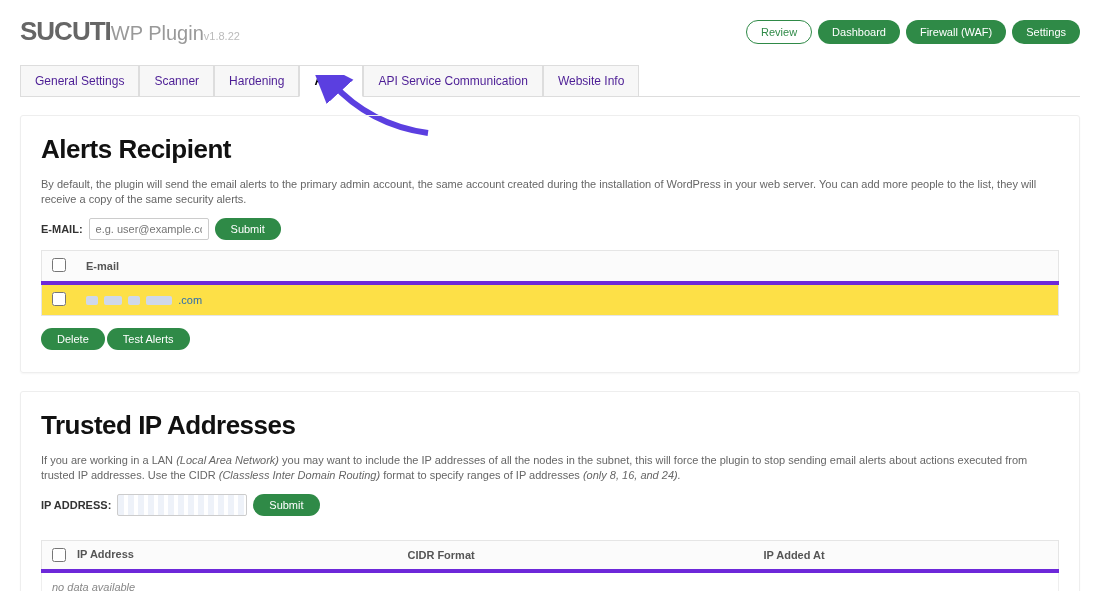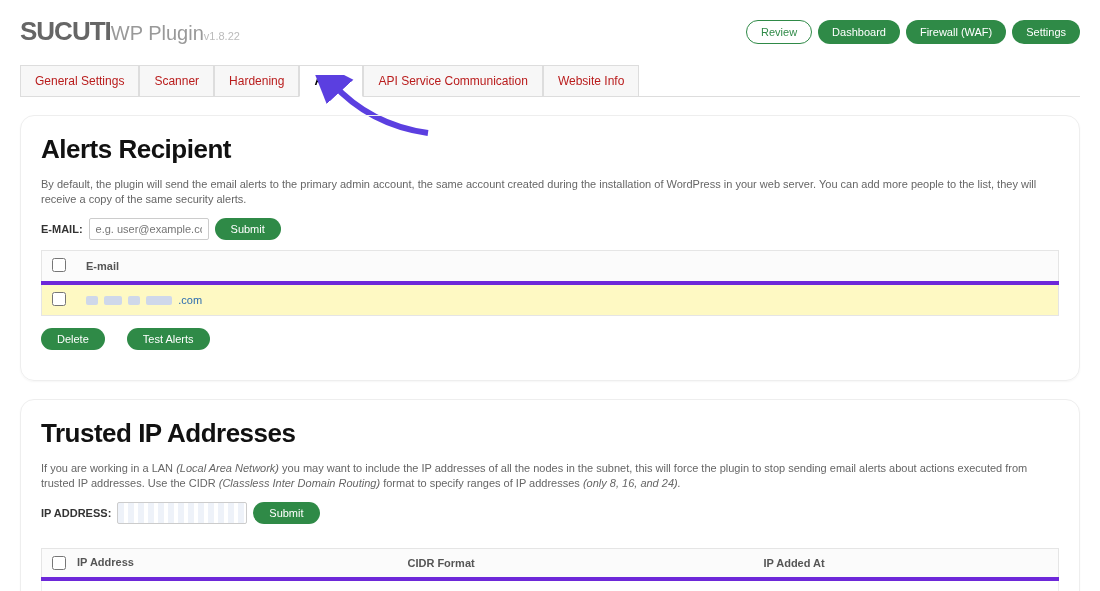--- a/index.html
+++ b/index.html
@@ -61,40 +61,40 @@
     display: flex;
     border-bottom: 1px solid #ddd;
   }
   .tab {
     padding: 8px 14px;
     background: #f7f7f7;
     border: 1px solid #ddd;
     border-bottom: 1px solid #ddd;
     margin-bottom: -1px;
     font-size: 12px;
-    color: #b91c1c;
+    color: #4c1d95;
     cursor: pointer;
   }
   .tab.active {
     background: #fff;
     border-bottom: 1px solid #fff;
     font-weight: 700;
     color: #000;
   }
 
   .arrow-annot {
     position: absolute;
     pointer-events: none;
   }
 
   
   .panel {
     border: 1px solid #eee;
-    border-radius: 14px;
-    padding: 18px 20px 30px 20px;
+    border-radius: 3px;
+    padding: 18px 20px 22px 20px;
     margin-top: 18px;
     box-shadow: 0 1px 2px rgba(0,0,0,0.04);
     position: relative;
   }
   .panel h2 {
     font-size: 26px;
     font-weight: 900;
     color: #111;
     letter-spacing: -0.5px;
     margin-bottom: 12px;
@@ -147,33 +147,33 @@
     padding: 7px 10px;
     font-size: 11px;
     color: #555;
   }
   .tbl thead th {
     background: #fbfbfb;
     border-bottom: 4px solid #6d28d9;
   }
   .tbl tbody tr {
     border-top: 2px solid #6d28d9;
-    background:#fef9c3;
+    background:#fde047;
   }
   .tbl .chk-cell { width: 28px; }
   .tbl input[type="checkbox"] { width: 14px; height: 14px; }
 
   .redacted {
     display: inline-block;
     height: 9px;
     border-radius: 2px;
     margin-right: 3px;
     vertical-align: middle;
   }
-  .btnrow { display: flex; gap: 22px; }
+  .btnrow { display: flex; gap: 2px; }
 
   .nodata {
     font-style: italic;
     color: #888;
     font-size: 11px;
     padding: 8px 10px;
     border: 1px solid #eee;
     border-top: none;
     margin-top: -12px;
     margin-bottom: 12px;

